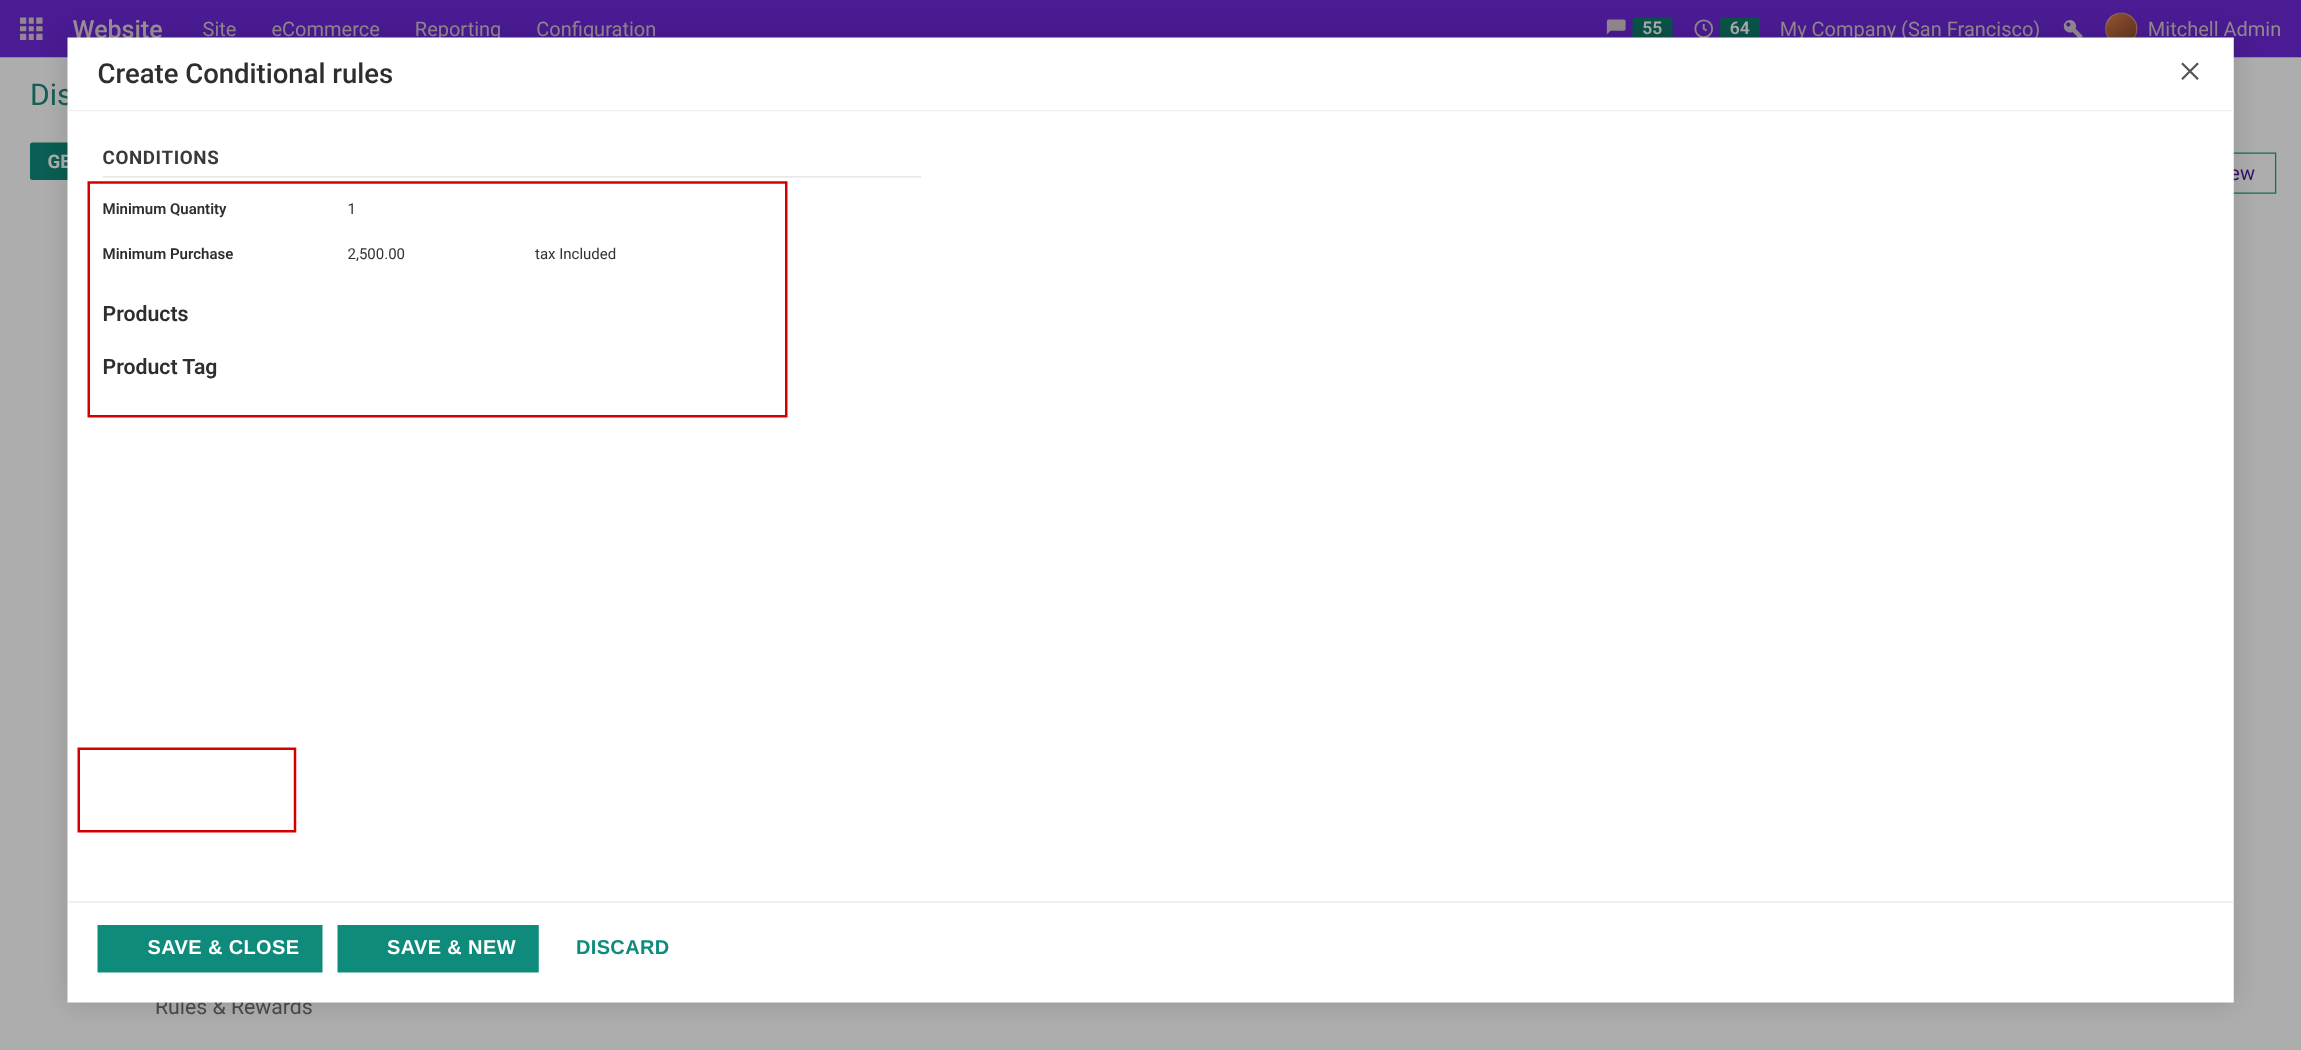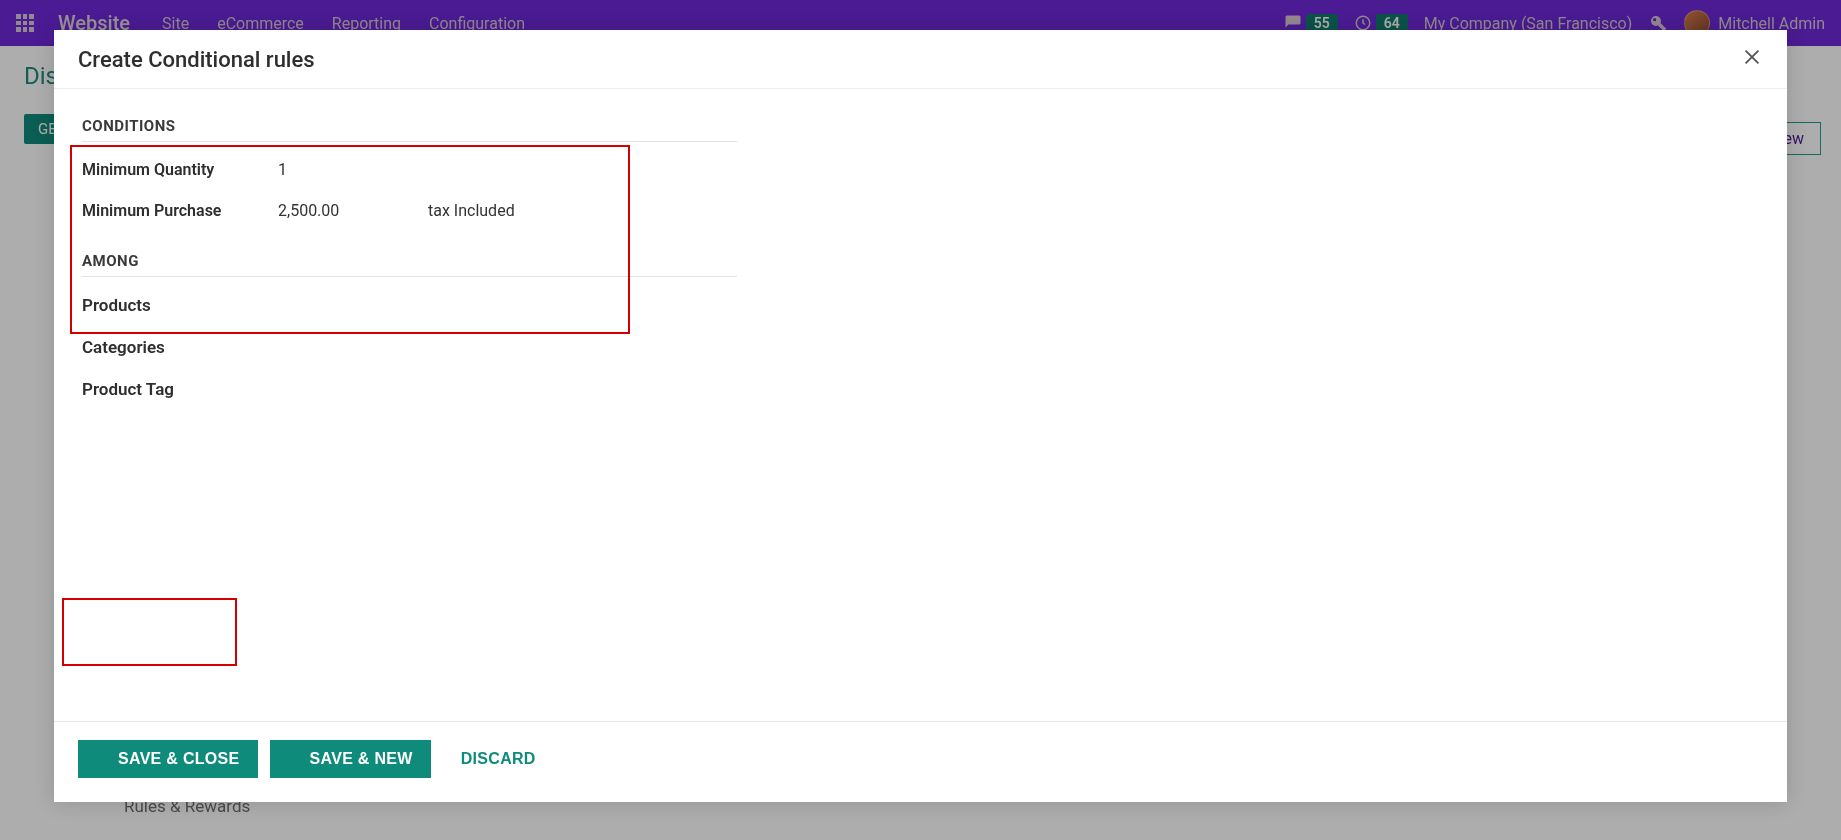--- a/index.html
+++ b/index.html
@@ -43,21 +43,21 @@
     .avatar { width: 26px; height: 26px; border-radius: 50%; background: linear-gradient(135deg,#d97c4a,#8b4a2f); border: 1px solid rgba(255,255,255,0.3); }
     
     
     .bg-page {
       position: absolute;
       top: 46px; left: 0; right: 0; bottom: 0;
       background: #fff;
       z-index: 1;
     }
     .bg-title { padding: 16px 24px; font-size: 24px; color: #1f8b7b; }
-    .bg-btn { margin: 8px 24px; display: inline-block; background: #0f8b7b; color: #fff; padding: 6px 14px; font-size: 15px; border-radius: 2px; }
+    .bg-btn { margin: 8px 24px; display: inline-block; background: #0f8b7b; color: #fff; padding: 6px 14px; font-size: 15px; border-radius: 2px; font-weight: bold; }
     .bg-new { position: absolute; top: 76px; right: 20px; border: 1px solid #1f9e8c; color: #4c1d95; padding: 6px 16px; font-size: 16px; background: #fff; }
     .bg-tab { position: absolute; bottom: 24px; left: 124px; color: #6f6f6f; font-size: 17px; }
     
     
     .overlay {
       position: absolute;
       inset: 0;
       background: rgba(0,0,0,0.32);
       z-index: 5;
     }
@@ -98,21 +98,21 @@
       border-bottom: 1px solid #e2e2e2;
       padding-bottom: 6px;
       margin-bottom: 18px;
       width: 655px;
     }
     
     .field-row {
       display: flex;
       align-items: center;
       margin-bottom: 22px;
-      font-size: 16px;
+      font-size: 12px;
       color: #2e2e2e;
     }
     .field-label { width: 196px; font-weight: 600; }
     .field-value { width: 150px; color: #333; }
     .field-extra { color: #333; }
     
     .section2 { margin-top: 32px; }
     .among-row { font-size: 17px; color: #2e2e2e; font-weight: 600; margin-bottom: 22px; }
     
     
@@ -227,23 +227,21 @@
       <div class="field-value">1</div>
     </div>
 
     <div class="field-row">
       <div class="field-label">Minimum Purchase</div>
       <div class="field-value">2,500.00</div>
       <div class="field-extra">tax Included</div>
     </div>
 
     <div class="section2">
-      <div class="section-title">AMONG</div>
       <div class="among-row">Products</div>
-      <div class="among-row">Categories</div>
       <div class="among-row">Product Tag</div>
     </div>
   </div>
 
   <div class="modal-footer">
     <button class="btn btn-primary">SAVE &amp; CLOSE</button>
     <button class="btn btn-primary">SAVE &amp; NEW</button>
     <button class="btn btn-link">DISCARD</button>
   </div>
 </div>

